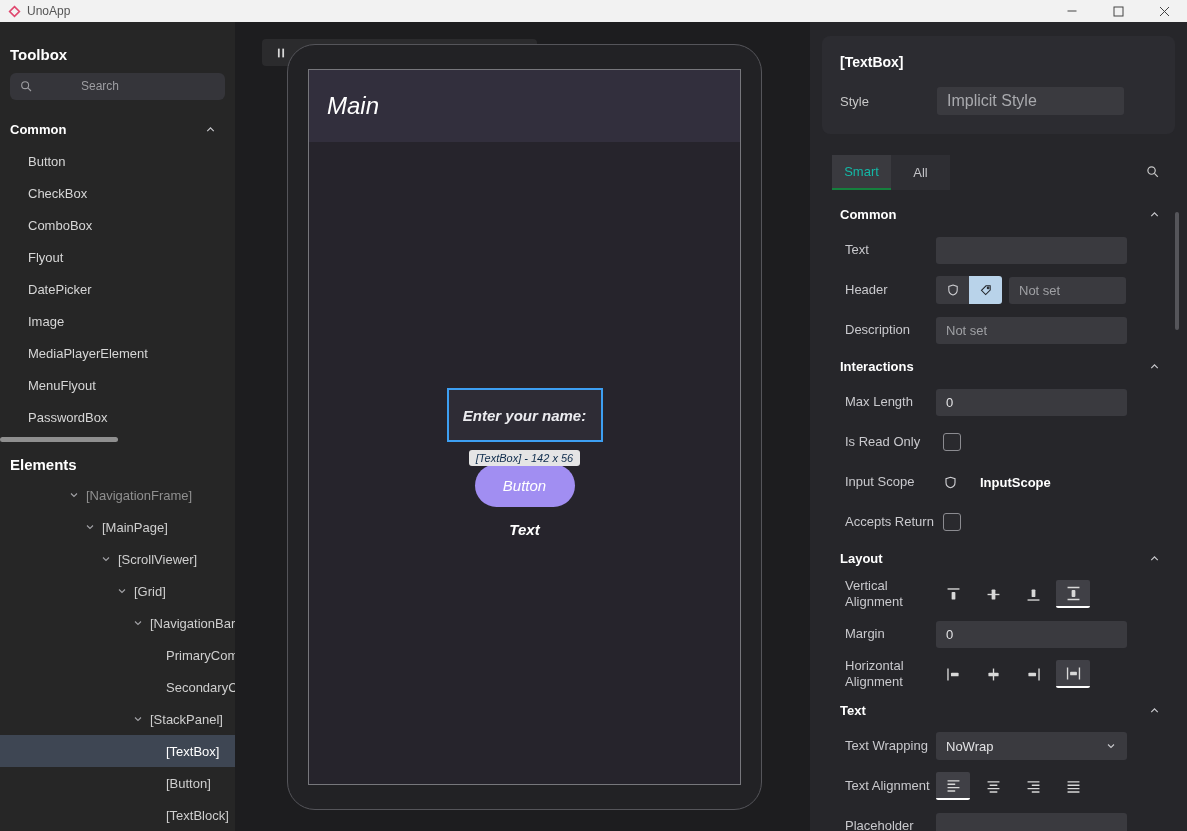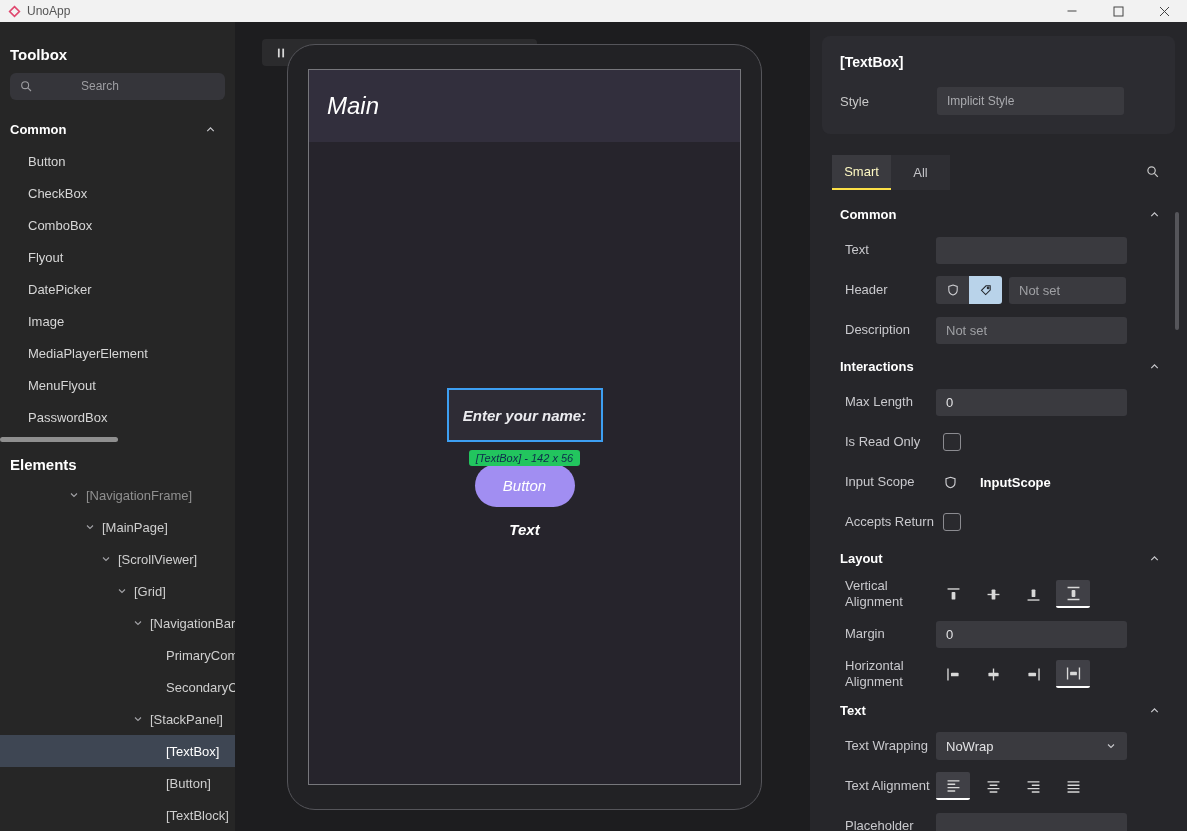--- a/index.html
+++ b/index.html
@@ -39,34 +39,34 @@
   .canvas-toolbar { position:absolute; left:27px; top:17px; height:27px; background:#2b2b2d; border-radius:4px; display:flex; align-items:center; padding:0 4px; }
   .ct-btn { width:29px; height:27px; display:flex; align-items:center; justify-content:center; color:#d8d8d8; }
   .ct-btn.dim { color:#6f6f73; }
   .ct-btn.grp { margin-left:6px; }
 
   .device { position:absolute; left:52px; top:22px; width:475px; height:766px; background:#222225; border:1px solid #55555a; border-radius:28px; }
   .screen { position:absolute; left:20px; top:24px; width:433px; height:716px; border:1px solid #77777c; background:#26242c; display:flex; flex-direction:column; overflow:hidden;font-style:italic; }
   .screen-header { height:72px; flex:0 0 auto; background:#322f3d; display:flex; align-items:center; padding-left:18px; font-size:24px; font-weight:500; color:#fff; }
   .screen-body { flex:1; display:flex; flex-direction:column; align-items:center; justify-content:center; }
   .sel-textbox { width:156px; height:54px; border:2px solid #3d9ff2; background:#2e2c35; color:#ececf0; font-size:15px; font-weight:600; display:flex; align-items:center; justify-content:center; }
-  .sel-badge { margin-top:8px; background:#22c55e; color:#0d2b4b; font-size:11px; padding:2px 7px; border-radius:3px; position:relative; z-index:2; }
+  .sel-badge { margin-top:8px; background:#e5e5e5; color:#0d2b4b; font-size:11px; padding:2px 7px; border-radius:3px; position:relative; z-index:2; }
   .uno-button { margin-top:-2px; width:100px; height:43px; border-radius:22px; background:#a18ef2; color:#fff; font-size:15px; display:flex; align-items:center; justify-content:center; }
   .uno-textblock { margin-top:14px; font-size:15px; font-weight:bold; color:#fff; }
 
   
   .props { width:377px; flex:0 0 auto; position:relative; background:#26262a; overflow:hidden; }
   .props-card { position:absolute; left:12px; top:14px; width:353px; height:98px; background:#2c2c31; border-radius:8px; }
   .props-card .pc-title { position:absolute; left:18px; top:18px; font-size:14px; font-weight:bold; color:#fff; }
   .props-card .pc-style-label { position:absolute; left:18px; top:58px; font-size:13px; color:#c8c8c8; }
-  .style-input { position:absolute; left:115px; top:51px; width:187px; height:28px; background:#3a3a3f; border:none; border-radius:3px; color:#a9aaae; font-size:12px; padding:0 10px; font-family:"Liberation Sans",sans-serif; }
+  .style-input { position:absolute; left:115px; top:51px; width:187px; height:28px; background:#3a3a3f; border:none; border-radius:3px; color:#a9aaae; font-size:16px; padding:0 10px; font-family:"Liberation Sans",sans-serif; }
 
   .tabs { position:absolute; left:22px; top:133px; height:35px; display:flex; }
   .tab { width:59px; display:flex; align-items:center; justify-content:center; font-size:13px; }
-  .tab.active { background:#3a3a3f; color:#fef9c3; border-bottom:2px solid #fde047; }
+  .tab.active { background:#3a3a3f; color:#14b8a6; border-bottom:2px solid #15803d; }
   .tab.inactive { background:#2e2e33; color:#c2c2c6; }
   .tabs-search { position:absolute; right:26px; top:142px; color:#c8c8c8; }
 
   .props-body { position:absolute; left:0; top:176px; width:377px; height:633px; overflow:hidden; }
   .sec-header { height:32px; display:flex; align-items:center; justify-content:space-between; padding:0 26px 0 30px; font-size:13px; font-weight:bold; color:#fff; }
   .sec-header .chev { color:#c9c9cd; }
   .prow { height:40px; display:flex; align-items:center; padding-left:35px; position:relative; font-size:13px; color:#c9c9cd; }
   .plabel { width:91px; line-height:1.2; }
   .pctrl { position:absolute; left:126px; display:flex; align-items:center; }
   .pinput { width:191px; height:27px; background:#3a3a3f; border:none; border-radius:3px; color:#e2e2e4; font-size:13px; padding:0 10px; font-family:"Liberation Sans",sans-serif; outline:none; }

